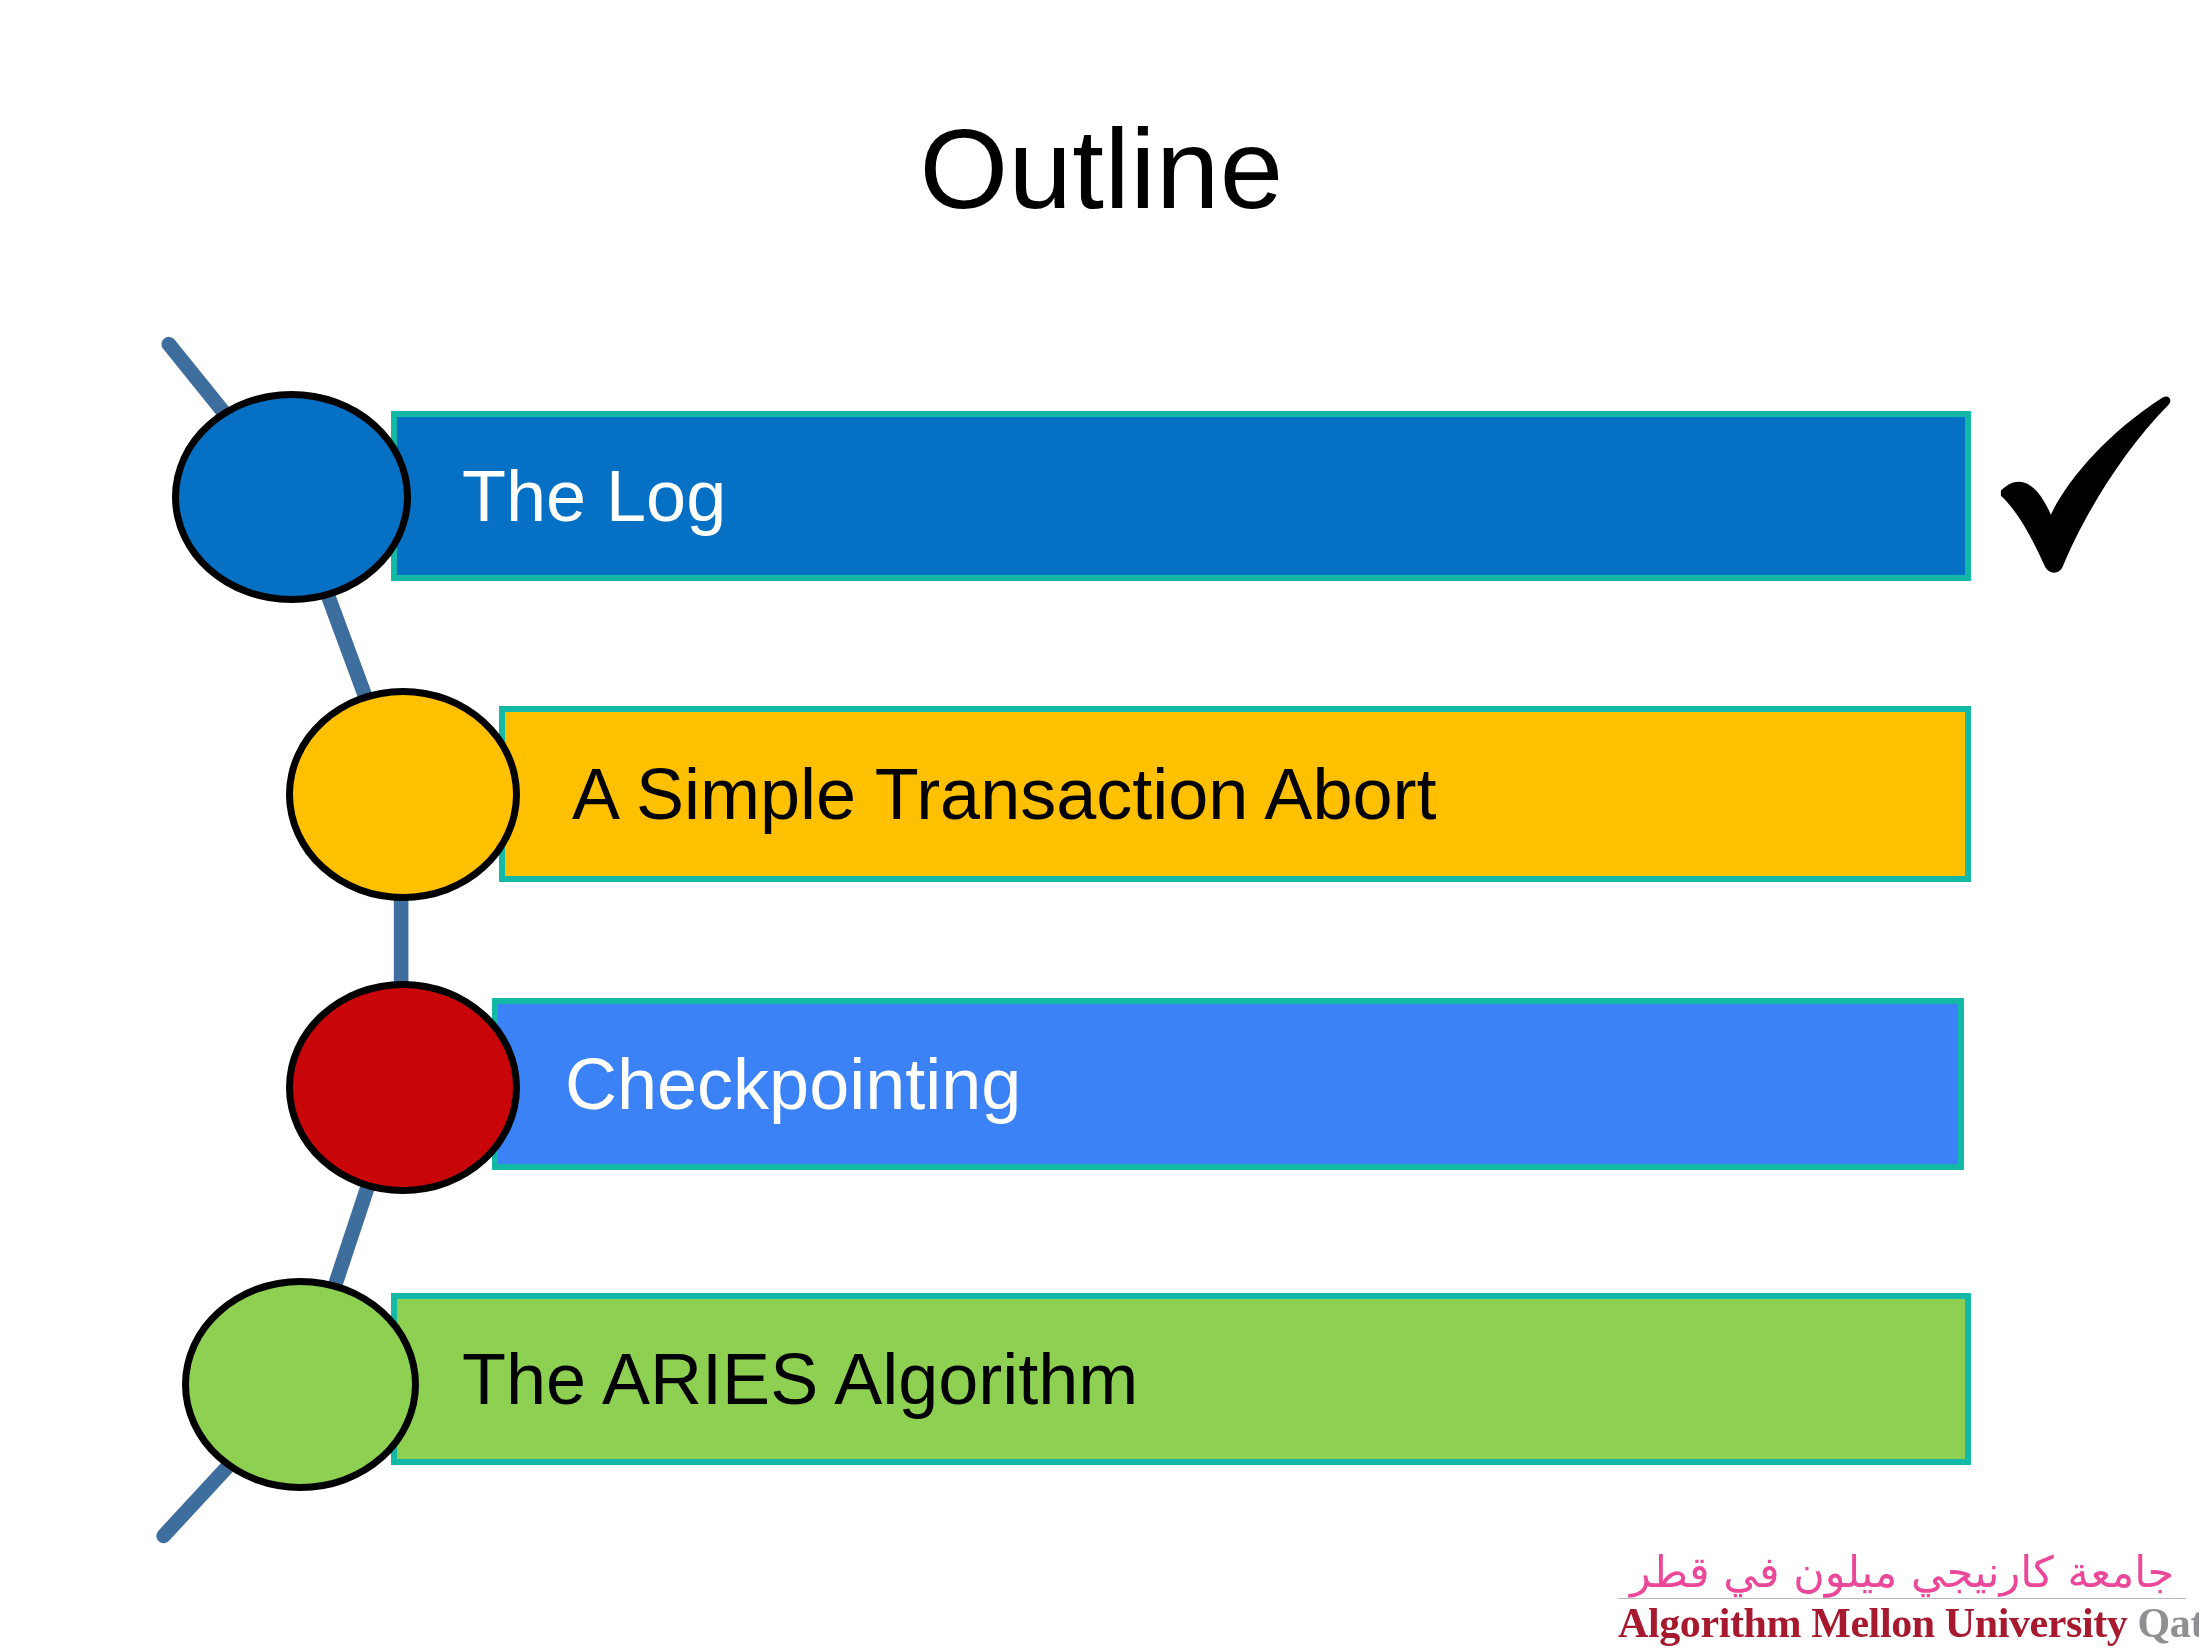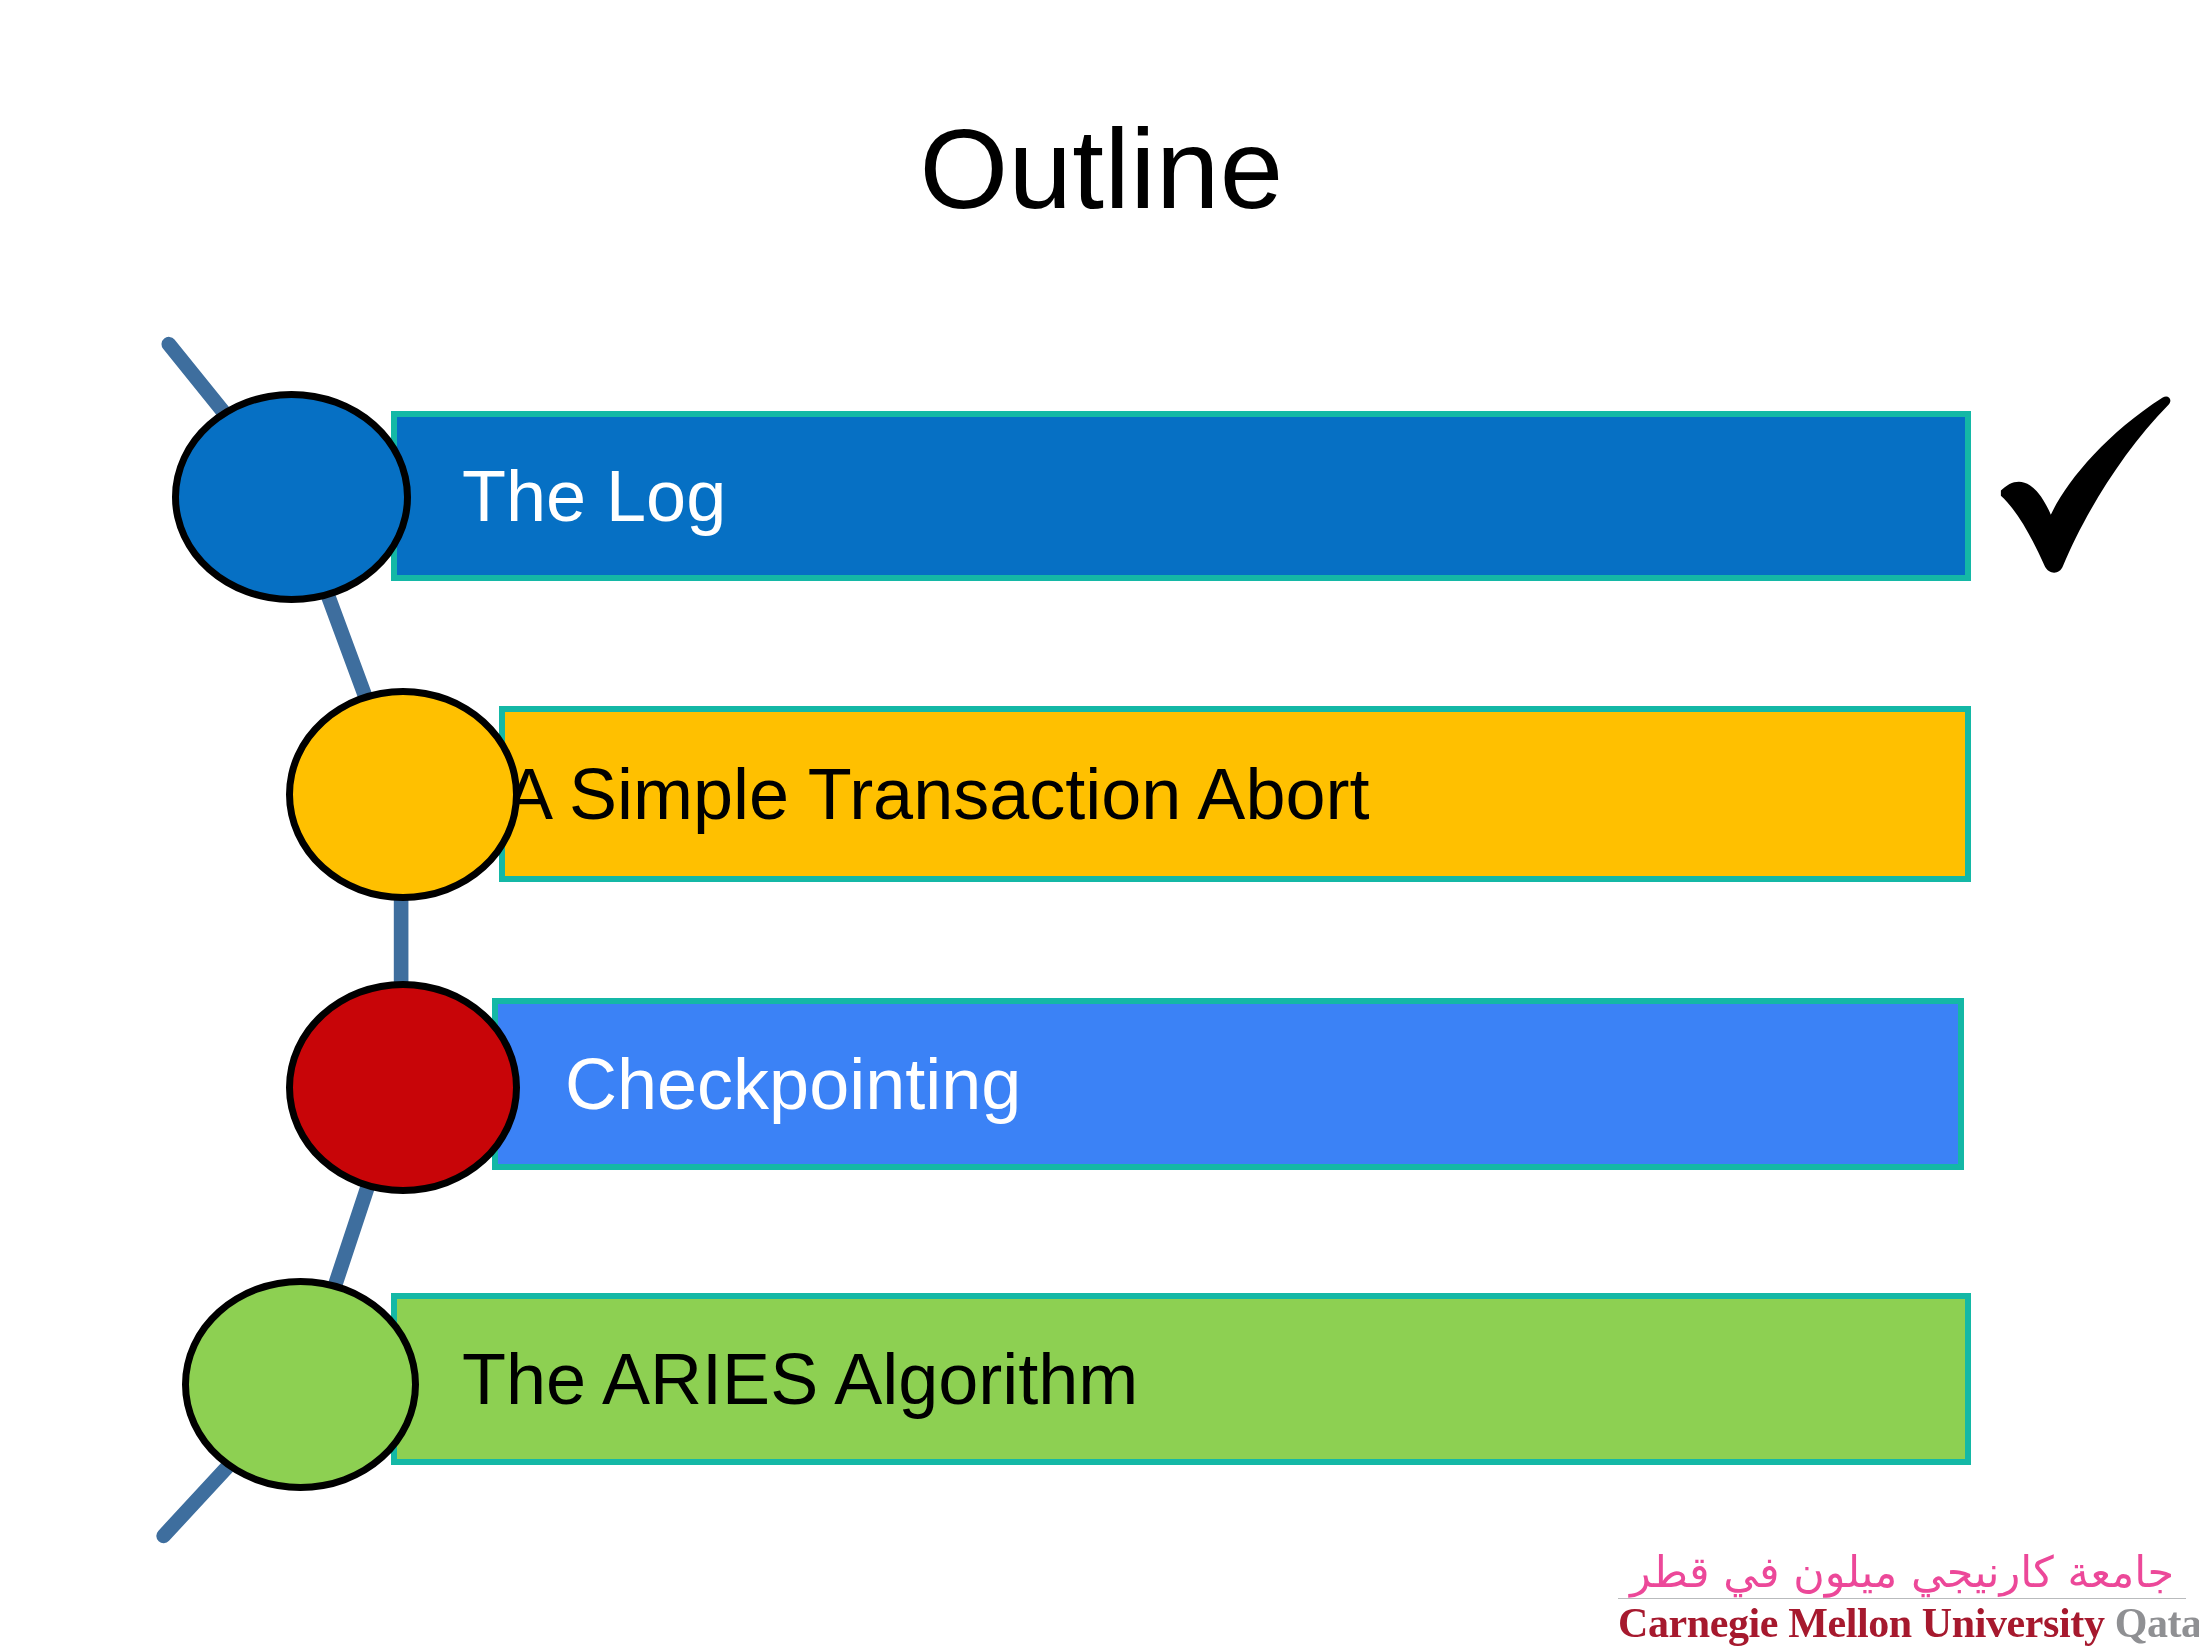--- a/index.html
+++ b/index.html
@@ -67,21 +67,21 @@
 
   
   
   #bar-row-1   { left: 391px;  top: 411px;  width: 1580px; height: 170px; background: #0670C4; }
   #circle-row-1{ left: 172px;  top: 391px;  width: 239px;  height: 212px; background: #0670C4; }
   #label-row-1 { color: #ffffff; margin-left: 65px; }
 
   
   #bar-row-2   { left: 499px;  top: 706px;  width: 1472px; height: 176px; background: #FFC000; }
   #circle-row-2{ left: 286px;  top: 688px;  width: 234px;  height: 213px; background: #FFC000; }
-  #label-row-2 { color: #000000; }
+  #label-row-2 { color: #000000; margin-left: 67px; }
 
   
   #bar-row-3   { left: 492px;  top: 998px; width: 1472px; height: 172px; background: #3b82f6; }
   #circle-row-3{ left: 286px;  top: 981px; width: 234px;  height: 213px; background: #C80508; }
   #label-row-3 { color: #ffffff; margin-left: 67px; }
 
   
   #bar-row-4   { left: 391px;  top: 1293px; width: 1580px; height: 172px; background: #8DD052; }
   #circle-row-4{ left: 182px;  top: 1278px; width: 237px;  height: 213px; background: #8DD052; }
   #label-row-4 { color: #000000; margin-left: 65px; }
@@ -167,17 +167,17 @@
              C 84 108, 130 52, 196 10
              C 202 6, 208 12, 203 18
              C 148 74, 104 148, 80 206
              C 76 216, 64 216, 59 206
              C 44 172, 26 140, 8 124 Z" fill="#000000"></path>
   </svg>
 
   <div id="cmu-logo">
     <div id="cmu-logo-arabic">جامعة كارنيجي ميلون في قطر</div>
     <div id="cmu-logo-rule"></div>
-    <div id="cmu-logo-wordmark"><span class="cmu-red">Carnegie Mellon University</span><span class="cmu-gray">&nbsp;</span><span class="cmu-gray">Qatar</span></div>
+    <div id="cmu-logo-wordmark"><span class="cmu-red">Algorithm Mellon University</span><span class="cmu-gray">&nbsp;</span><span class="cmu-gray">Qatar</span></div>
   </div>
 
 </div>
 
 
 </body></html>

